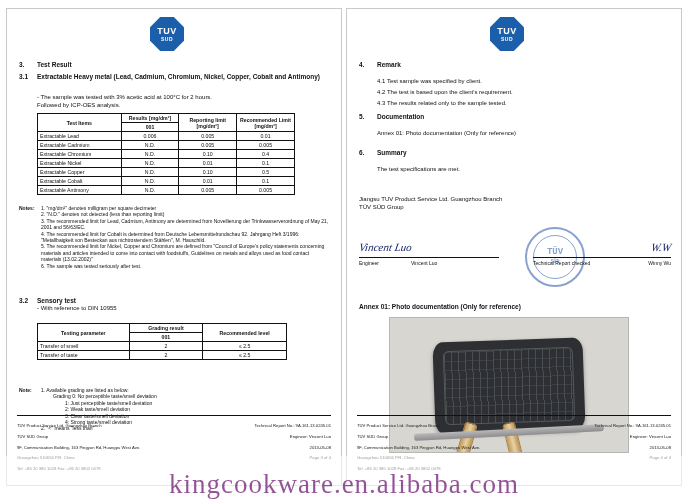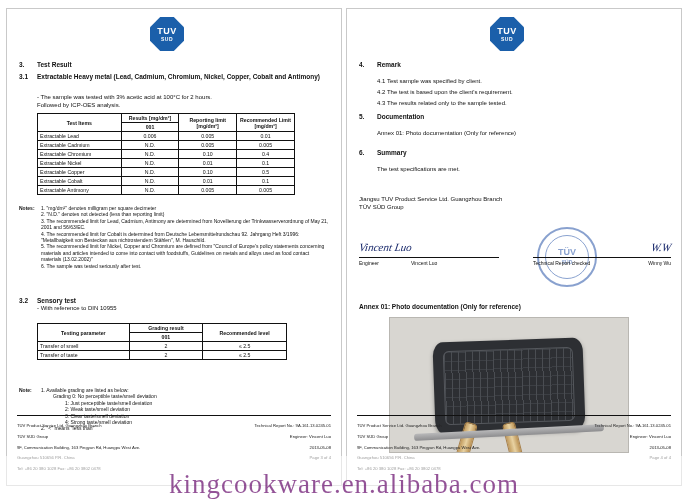--- a/index.html
+++ b/index.html
@@ -375,21 +375,21 @@
         <div class="sec-txt">Summary</div>
       </div>
     </div>
     <div class="hblock body-txt" style="left:30px; top:156px; width:290px;">The test specifications are met.</div>
 
     <div class="hblock body-txt" style="left:12px; top:186px; width:312px;">
       <div>Jiangsu TUV Product Service Ltd. Guangzhou Branch</div>
       <div>TÜV SÜD Group</div>
     </div>
 
-    <div class="stamp" style="left:190px; top:218px;">
+    <div class="stamp" style="left:178px; top:218px;font-family:Liberation Mono, monospace;">
       <div class="inner">
         <div>TÜV</div>
         <div class="sub">SÜD</div>
       </div>
     </div>
 
     <div class="hblock" style="left:12px; top:232px; width:140px;">
       <div class="sig-script" style="height:16px;">Vincent Luo</div>
       <div class="sig-line"></div>
       <div class="row" style="margin-top:2px;">

